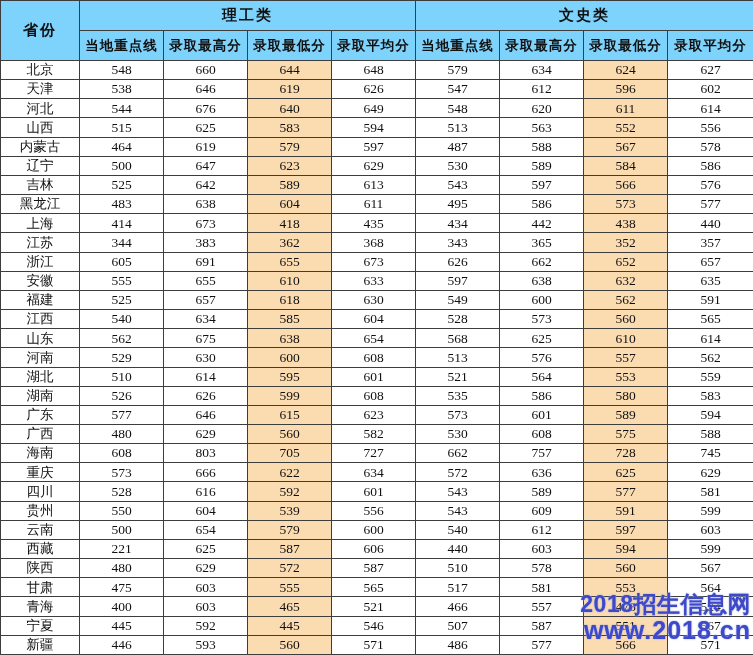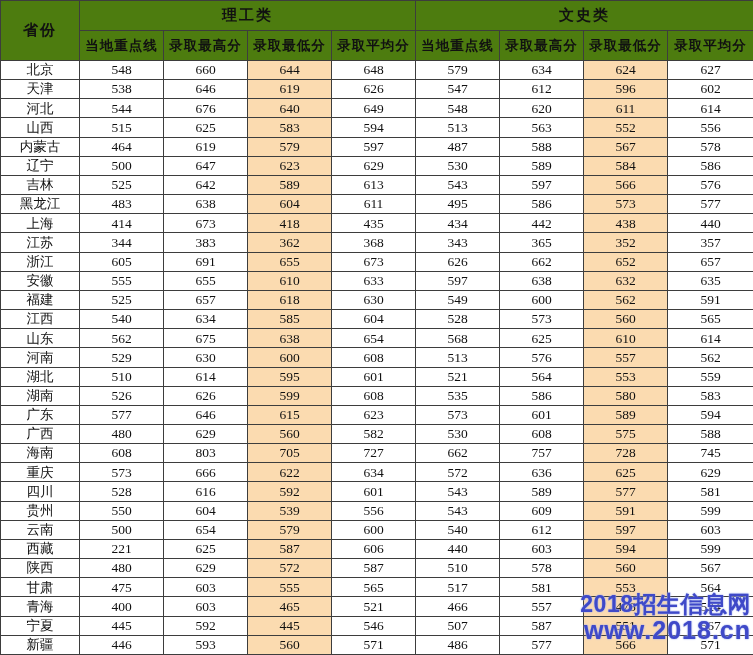--- a/index.html
+++ b/index.html
@@ -21,21 +21,21 @@
     border: 1px solid #3d3d3d;
     text-align: center;
     vertical-align: middle;
     padding: 0;
     color: #111;
     overflow: hidden;
     white-space: nowrap;
   }
   thead th {
     font-weight: bold;
-    background: #4d7c0f;
+    background: #7dd3fc;
   }
   .group-h { font-size: 15px; height: 29px; letter-spacing: 2px; }
   .sub-h   { font-size: 13.5px; height: 29px; letter-spacing: 1px; text-align: center; }
   .prov-h  { font-size: 15px; letter-spacing: 2px; margin-left: 23px; }
   tbody td {
     font-size: 13.5px;
     height: 17px;
     line-height: 1;
     font-weight: normal;
   }

